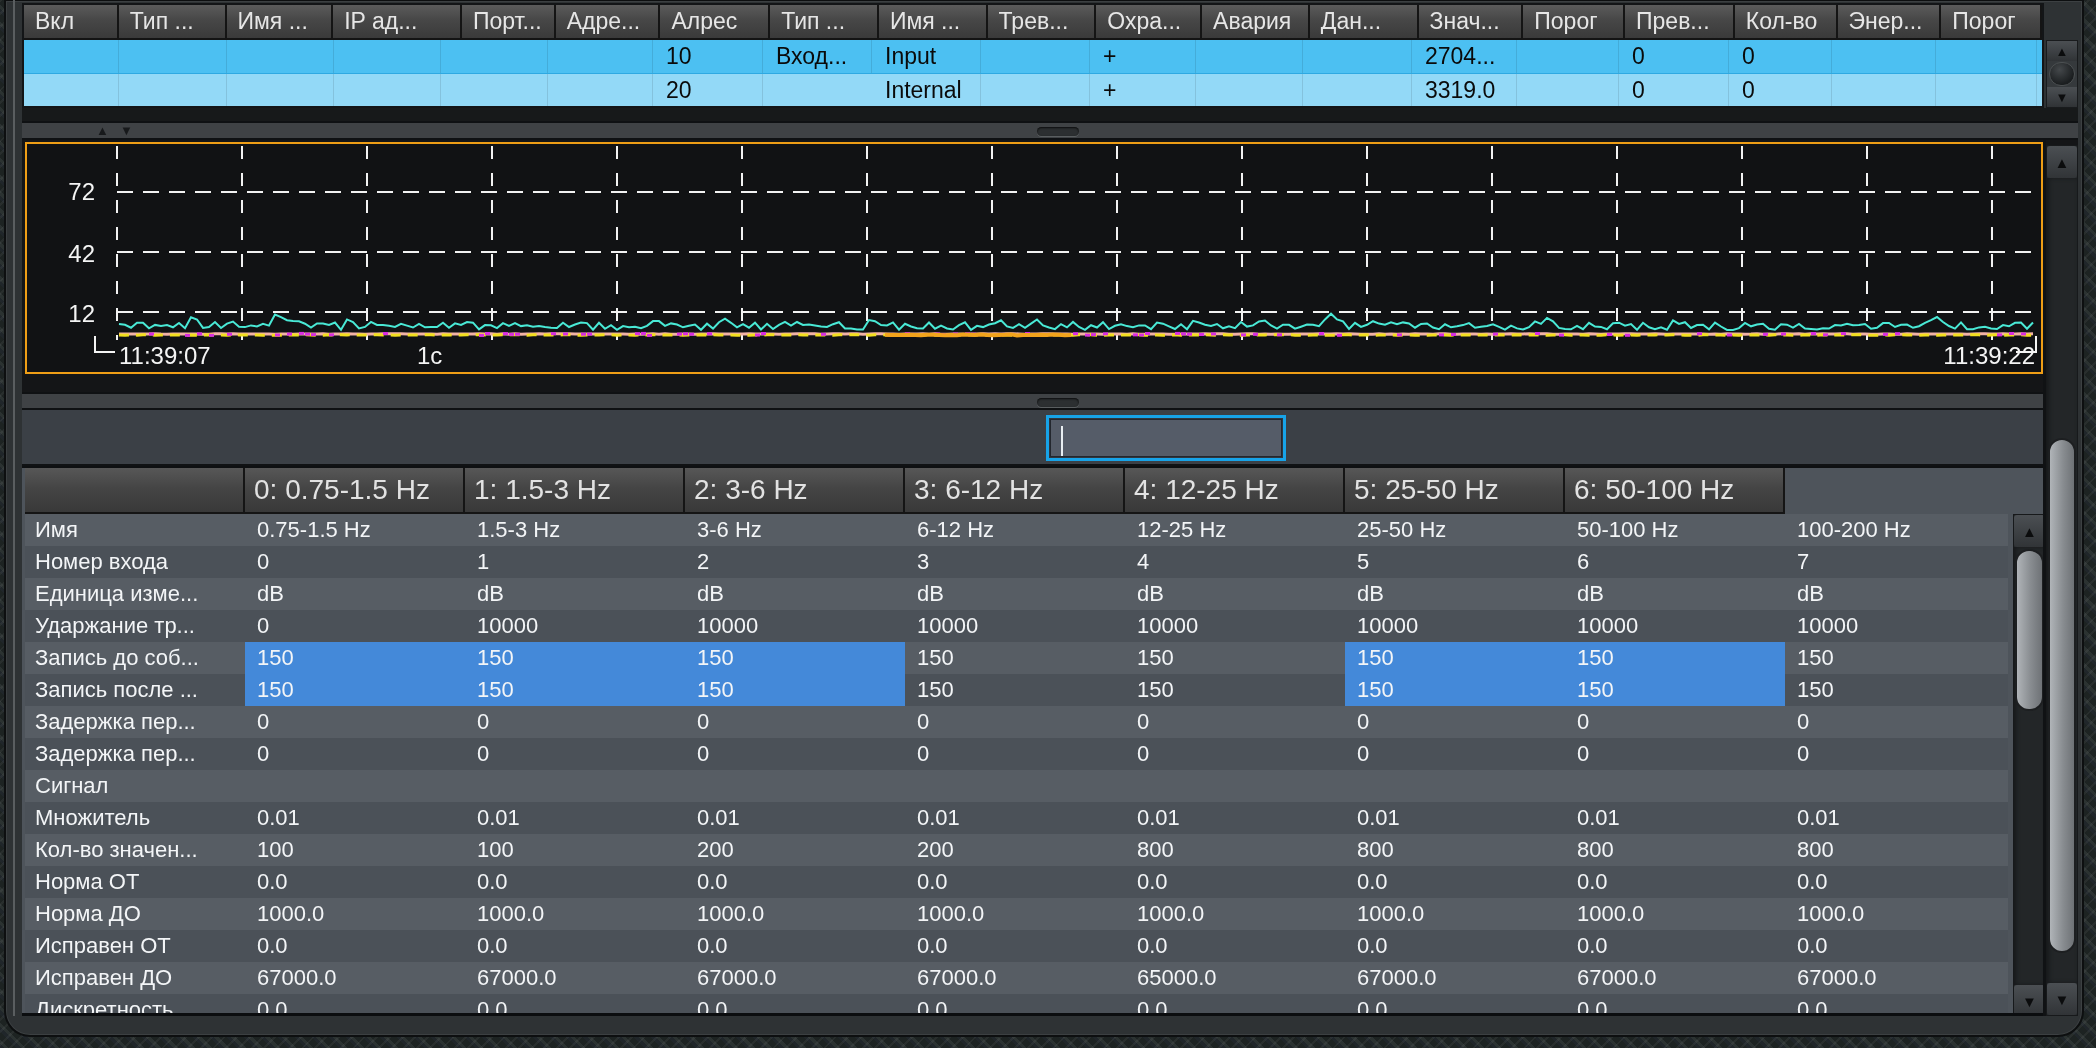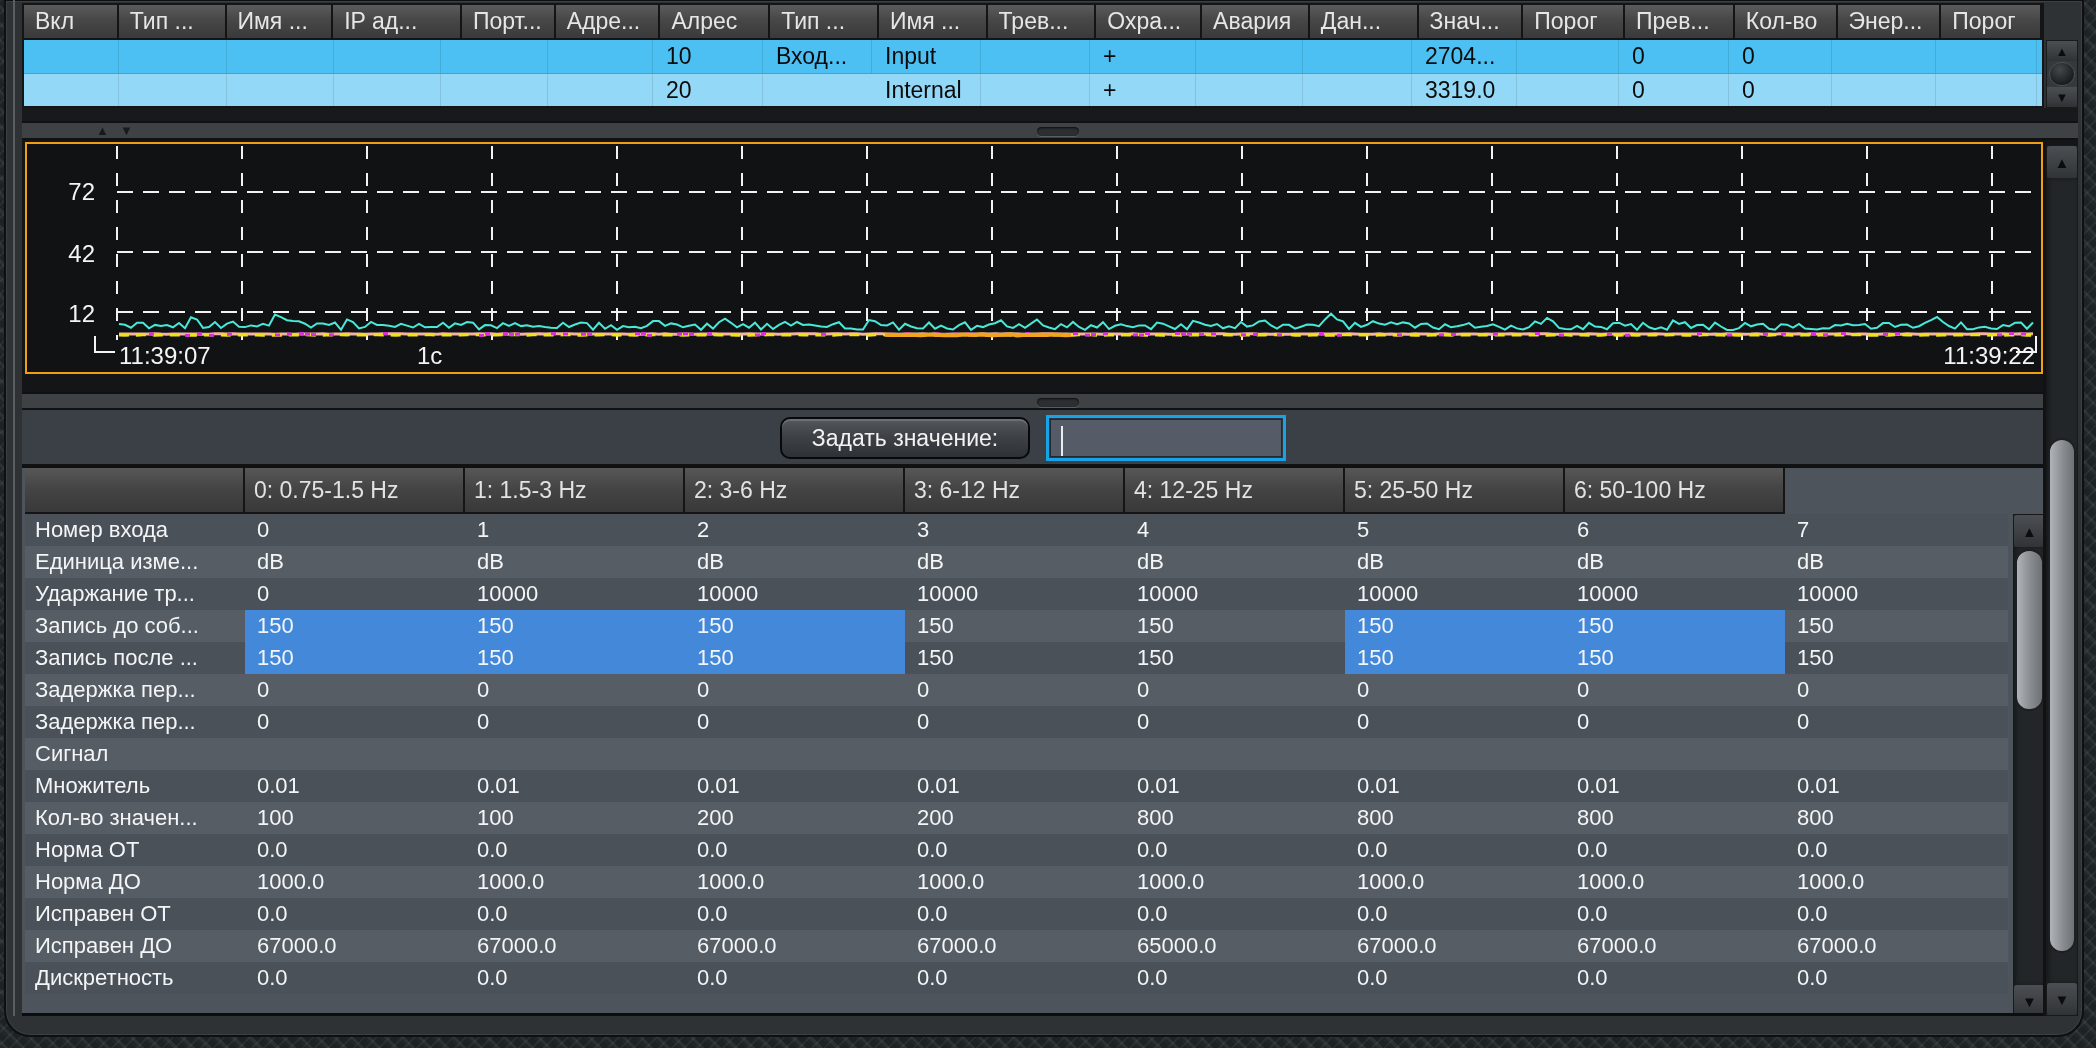--- a/index.html
+++ b/index.html
@@ -65,21 +65,21 @@
   #value-input{position:absolute;left:1px;top:1px;width:232px;height:38px;border:1px solid #23272e;
     background:#555c68;color:#fff;font-size:22px;padding:0 8px;outline:none;box-sizing:border-box;}
   #caret{position:absolute;left:12px;top:8px;width:2px;height:30px;background:#e8eef2;}
   
   #param-zone{left:22px;top:466px;width:2024px;height:550px;background:#4e545b;
     border-top:2px solid #0e1012;border-bottom:3px solid #0b0d0f;box-sizing:border-box;overflow:hidden;}
   #param-table{position:absolute;left:3px;top:0;width:1983px;}
   .pt-row{display:flex;height:32px;font-size:22px;}
   .pt-head{height:46px;}
   .pt-th{box-sizing:border-box;width:220px;height:100%;display:flex;align-items:center;
-    padding-left:9px;color:#e2e2e2;font-size:23px;white-space:nowrap;overflow:hidden;
+    padding-left:9px;color:#e2e2e2;font-size:28px;white-space:nowrap;overflow:hidden;
     background:linear-gradient(#575757,#454545 45%,#393939);
     border-right:2px solid #151515;border-bottom:2px solid #151515;}
   .pt-even{background:#575d64;}
   .pt-odd{background:#4b5158;}
   .pt-td{box-sizing:border-box;width:220px;height:100%;display:flex;align-items:center;
     padding-left:12px;color:#f3f5f7;white-space:nowrap;overflow:hidden;}
   .pt-label{padding-left:10px;}
   .pt-selected{background:#4489d9;}
   
   .v-scroll{box-sizing:border-box;background:#26292b;border:1px solid #17191b;
@@ -304,41 +304,49 @@
         <text x="2008" y="220" text-anchor="end">11:39:22</text>
       </svg>
     </div>
   </div>
 
   <div id="splitter2" class="panel splitter">
     <div class="grip"></div>
   </div>
 
   <div id="controls" class="panel">
-    <div id="set-value-btn">
-      <span>Задать значение:</span>
-    </div>
     <div id="input-wrap">
       <input id="value-input" type="text" value="" style="">
       <div id="caret"></div>
     </div>
   </div>
 
   <div id="param-zone" class="panel">
     <div id="param-table">
         <div class="pt-row pt-head">
           <div class="pt-th pt-label"></div>
           <div class="pt-th">0: 0.75-1.5 Hz</div>
           <div class="pt-th">1: 1.5-3 Hz</div>
           <div class="pt-th">2: 3-6 Hz</div>
           <div class="pt-th">3: 6-12 Hz</div>
           <div class="pt-th">4: 12-25 Hz</div>
           <div class="pt-th">5: 25-50 Hz</div>
           <div class="pt-th">6: 50-100 Hz</div>
         </div>
+        <div class="pt-row pt-even">
+          <div class="pt-td pt-label">Имя</div>
+          <div class="pt-td">0.75-1.5 Hz</div>
+          <div class="pt-td">1.5-3 Hz</div>
+          <div class="pt-td">3-6 Hz</div>
+          <div class="pt-td">6-12 Hz</div>
+          <div class="pt-td">12-25 Hz</div>
+          <div class="pt-td">25-50 Hz</div>
+          <div class="pt-td">50-100 Hz</div>
+          <div class="pt-td">100-200 Hz</div>
+        </div>
         <div class="pt-row pt-odd">
           <div class="pt-td pt-label">Номер входа</div>
           <div class="pt-td">0</div>
           <div class="pt-td">1</div>
           <div class="pt-td">2</div>
           <div class="pt-td">3</div>
           <div class="pt-td">4</div>
           <div class="pt-td">5</div>
           <div class="pt-td">6</div>
           <div class="pt-td">7</div>

